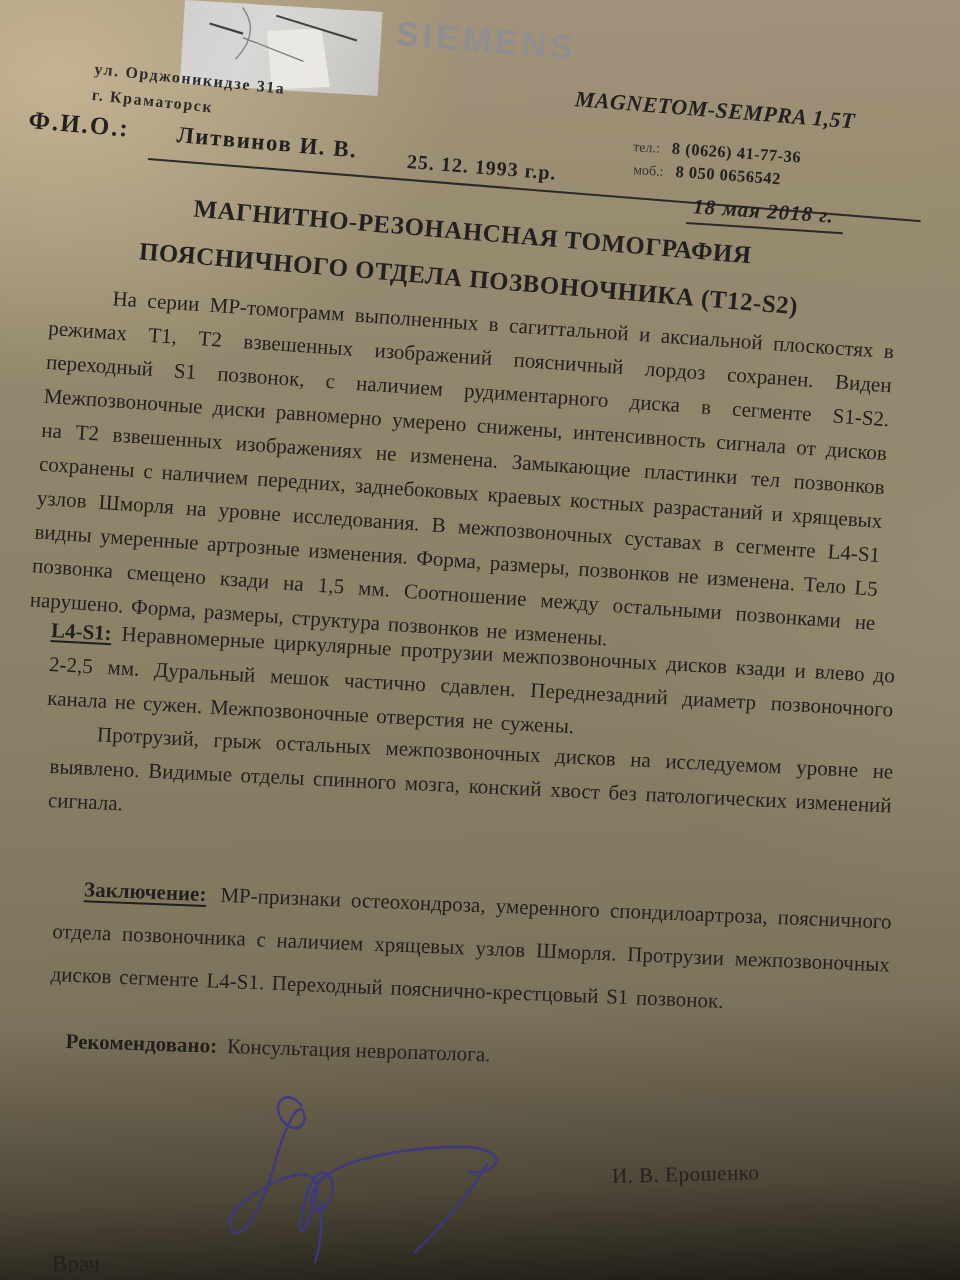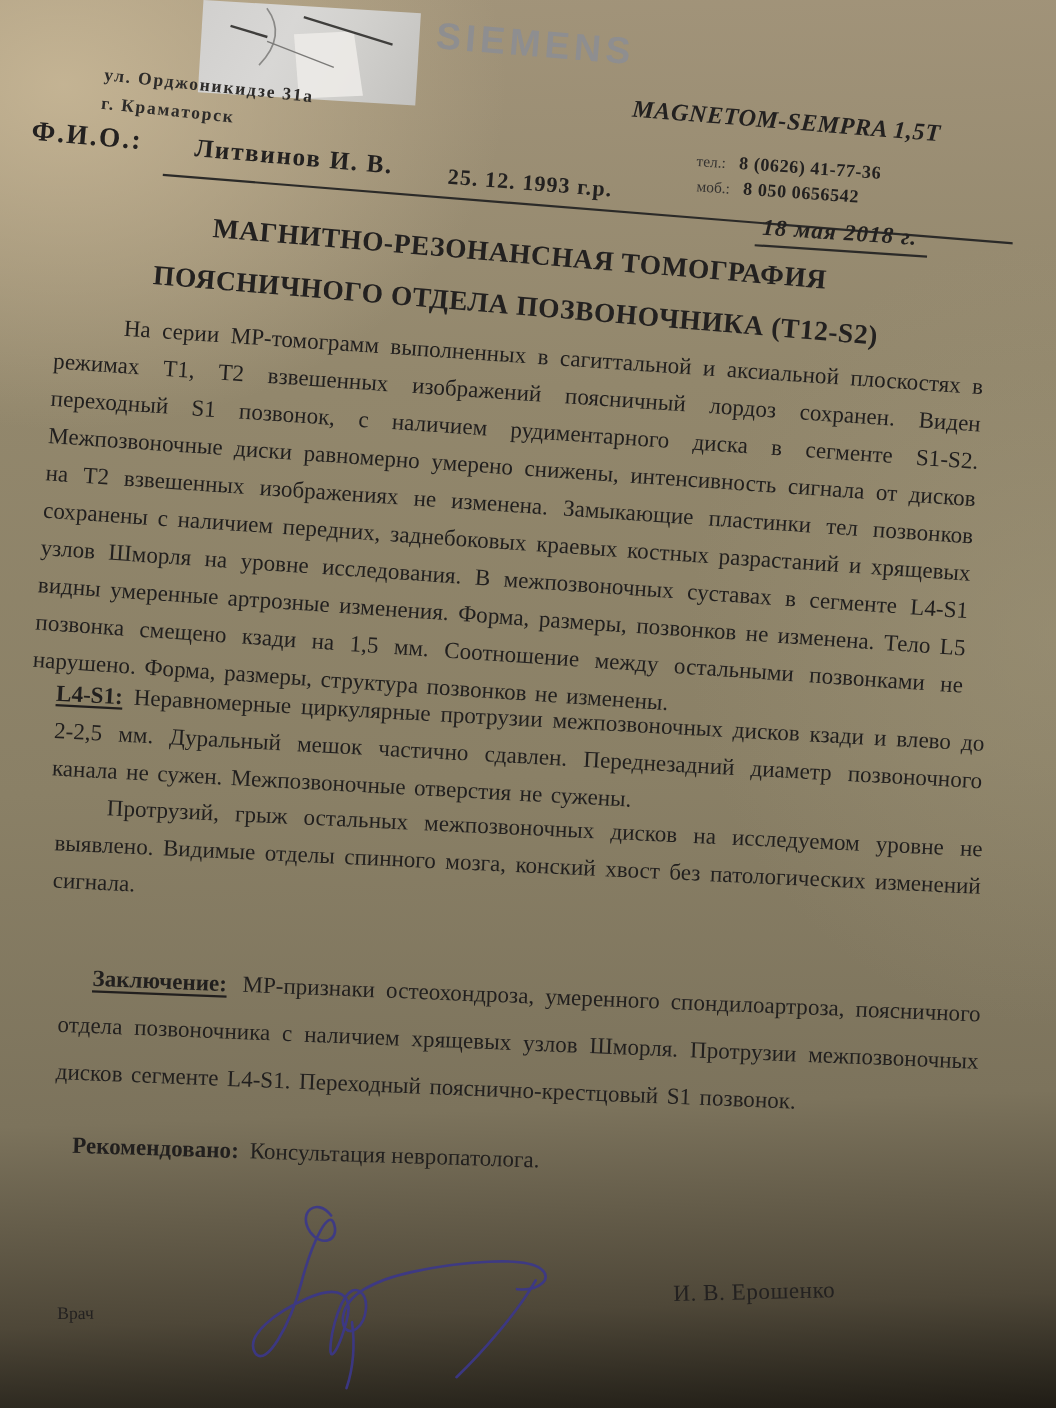--- a/index.html
+++ b/index.html
@@ -69,21 +69,21 @@
   .conclusion{
     left:55px;top:846px;width:838px;transform:rotate(2.3deg);transform-origin:left top;
     font-size:21px;line-height:43px;text-align:justify;word-spacing:2.5px;color:#211f1e;text-indent:30px;
   }
   .c-label{font-weight:bold;text-decoration:underline;text-decoration-thickness:2px;text-underline-offset:4px;margin-right:14px;}
   .recommendation{
     left:66px;top:1008px;transform:rotate(1.8deg);transform-origin:left top;
     font-size:21px;color:#211f1e;
   }
   .r-label{font-weight:bold;margin-right:10px;}
-  .doctor-label{left:52px;top:1186px;font-size:16px;transform:rotate(-.6deg);}
+  .doctor-label{left:52px;top:1251px;font-size:23px;transform:rotate(-.6deg);}
   .doctor-name{left:612px;top:1162px;font-size:21px;transform:rotate(-1.4deg);letter-spacing:.5px;}
   .signature{left:208px;top:1080px;width:336px;height:200px;}
 </style>
 </head>
 <body>
 
 <div class="paper">
 
   <div class="abs letterhead-photo">
     <svg width="198" height="84" viewBox="0 0 198 84">

